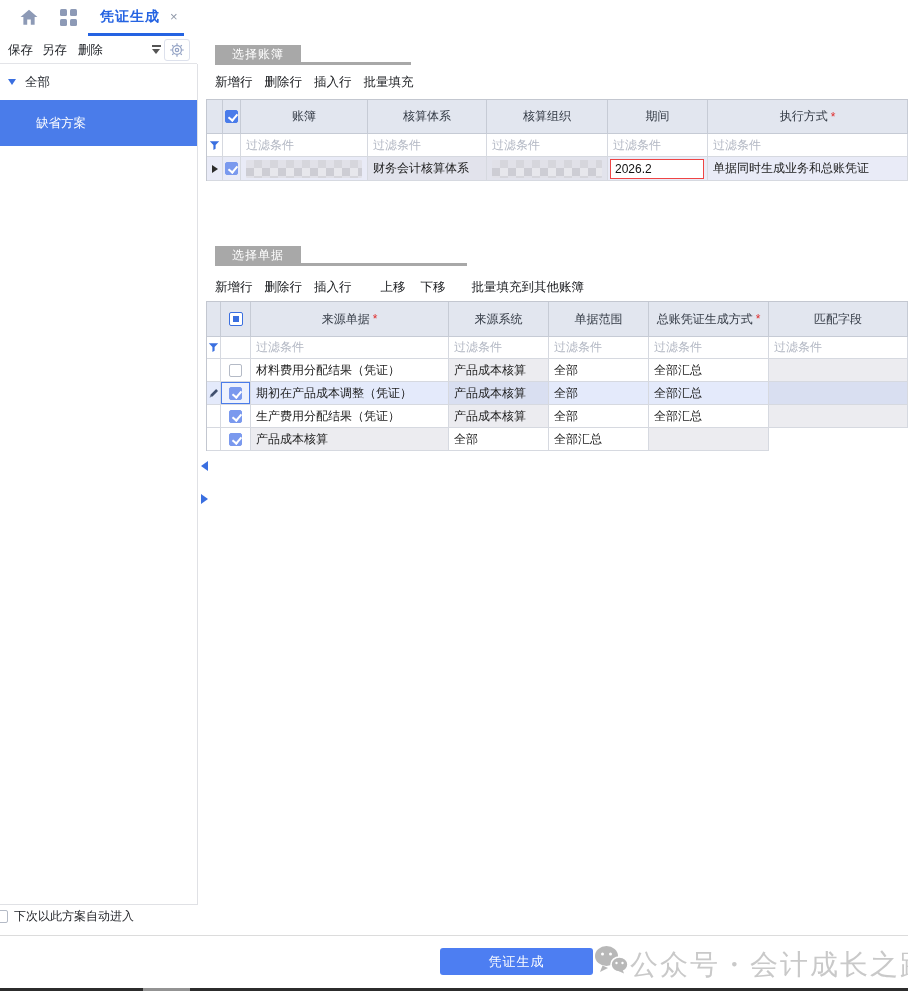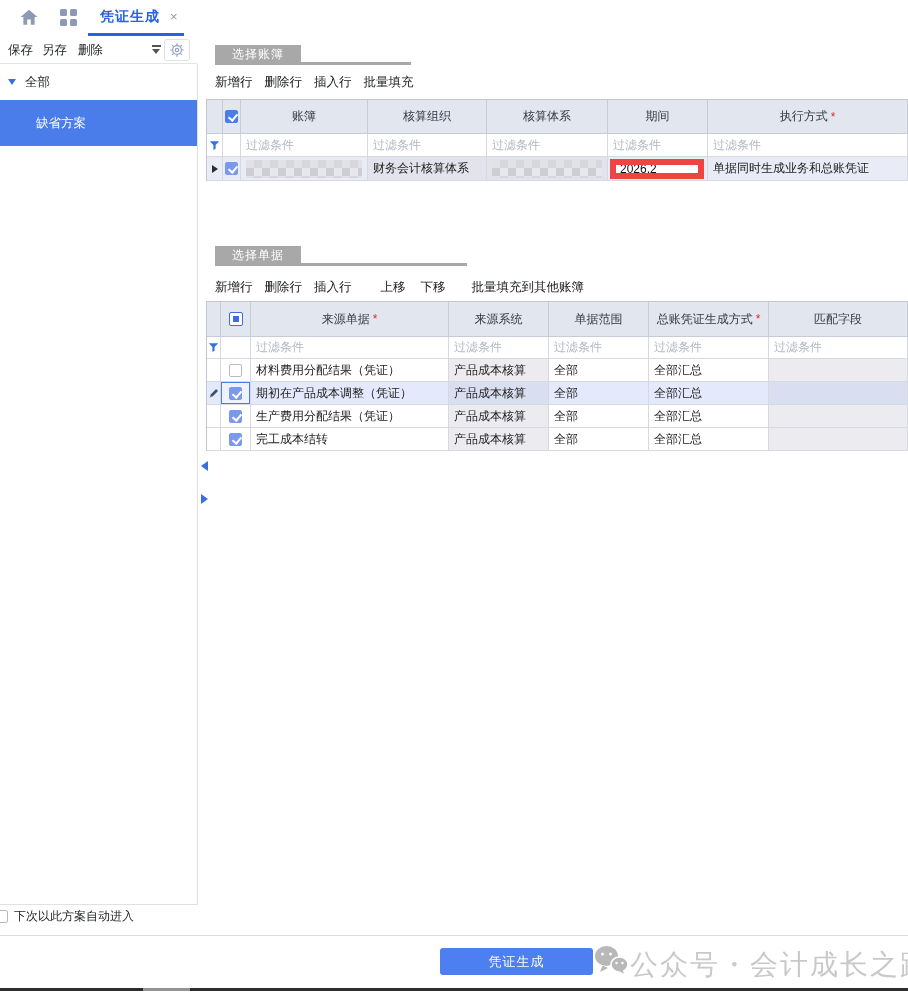--- a/index.html
+++ b/index.html
@@ -66,21 +66,21 @@
   .cb.checked.strong { background:#4a7cea; border-color:#4a7cea; }
   .cb.checked::after { content:""; position:absolute; left:4px; top:1px; width:4px; height:7px; border:solid #fff; border-width:0 2px 2px 0; transform:rotate(40deg); }
   .cb.indet { width:14px; height:14px; border:1px solid #3a6fe0; }
   .cb.indet::after { content:""; position:absolute; left:3px; top:3px; width:6px; height:6px; background:#3a6fe0; }
 
   
   .row-arrow { width:0; height:0; border-top:4px solid transparent; border-bottom:4px solid transparent; border-left:6px solid #2c2c2c; }
   .redact { height:18px; border-radius:1px; flex:1;
             background:conic-gradient(#d6d6dc 0 25%, #e7e7ec 0 50%, #cdcdd4 0 75%, #e1e1e8 0);
             background-size:16px 16px; filter:blur(.4px); }
-  .period-input { width:94px; height:20px; border:6px solid #ef4444; font-size:12px; color:#101010; padding:0 4px; font-family:inherit; background:#fff; outline:none; }
+  .period-input { width:94px; height:20px; border:1px solid #ef4444; font-size:12px; color:#101010; padding:0 4px; font-family:inherit; background:#fff; outline:none; }
 
   
   .panel-arrow { position:absolute; width:0; height:0; cursor:pointer; }
   #arrow-left  { left:201px; top:461px; border-top:5px solid transparent; border-bottom:5px solid transparent; border-right:7px solid #3a6fe0; }
   #arrow-right { left:201px; top:494px; border-top:5px solid transparent; border-bottom:5px solid transparent; border-left:7px solid #3a6fe0; }
 
   
   #auto-enter { position:absolute; left:0; top:908px; height:16px; display:flex; align-items:center; }
   #auto-enter .cb { margin-left:-5px; }
   #auto-enter-label { font-size:12px; color:#1d1f24; margin-left:6px; }
@@ -151,24 +151,24 @@
   <div id="table1" class="grid-table">
 
     <div class="cell hcell ctr"></div>
     <div class="cell hcell ctr">
         <span class="cb checked strong"></span>
       </div>
     <div class="cell hcell">
         <span>账簿</span>
       </div>
     <div class="cell hcell">
+        <span>核算体系</span>
+      </div>
+    <div class="cell hcell">
         <span>核算组织</span>
-      </div>
-    <div class="cell hcell">
-        <span>核算体系</span>
       </div>
     <div class="cell hcell">
         <span>期间</span>
       </div>
     <div class="cell hcell">
         <span>执行方式</span>
         <span class="req">*</span>
       </div>
 
     <div class="cell ctr">
@@ -281,21 +281,20 @@
     <div class="cell">生产费用分配结果（凭证）</div>
     <div class="cell c-gray">产品成本核算</div>
     <div class="cell">全部</div>
     <div class="cell">全部汇总</div>
     <div class="cell c-gray"></div>
 
     <div class="cell ctr"></div>
     <div class="cell ctr">
         <span class="cb checked"></span>
       </div>
-    <div class="cell">完工成本结转</div>
     <div class="cell c-gray">产品成本核算</div>
     <div class="cell">全部</div>
     <div class="cell">全部汇总</div>
     <div class="cell c-gray"></div>
   </div>
 
   <span id="arrow-left" class="panel-arrow"></span>
   <span id="arrow-right" class="panel-arrow"></span>
 
   <div id="auto-enter">

